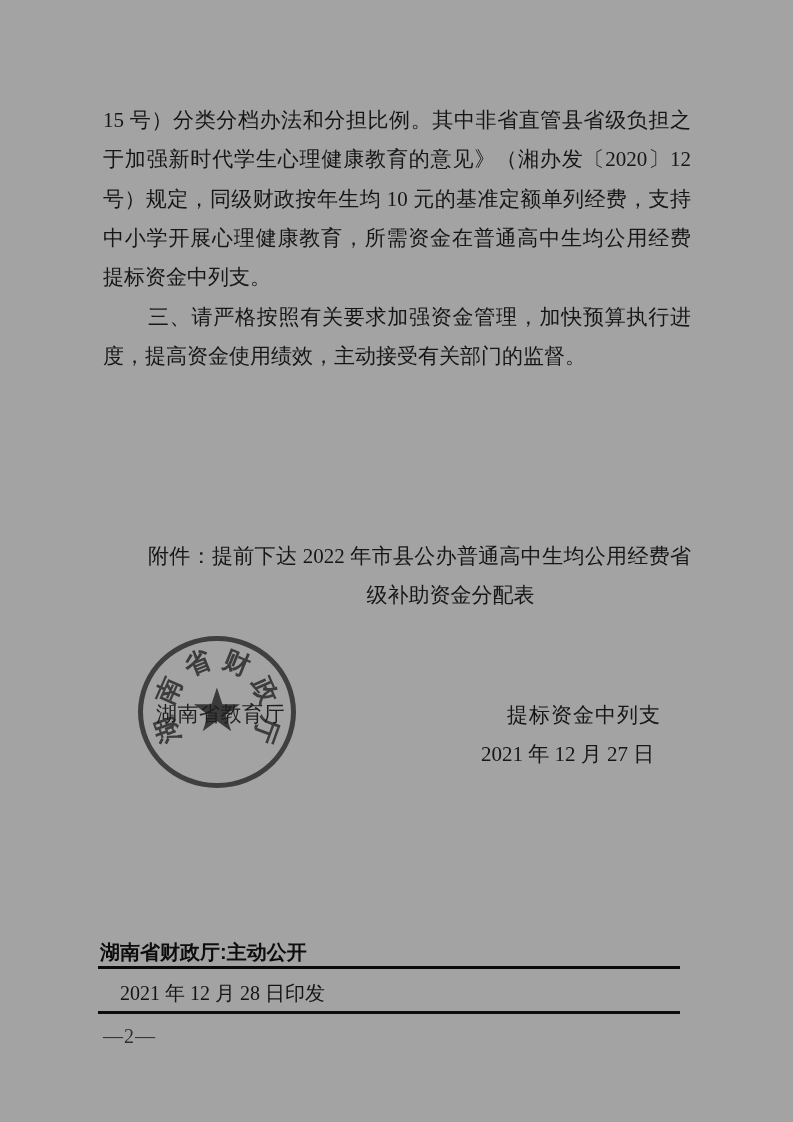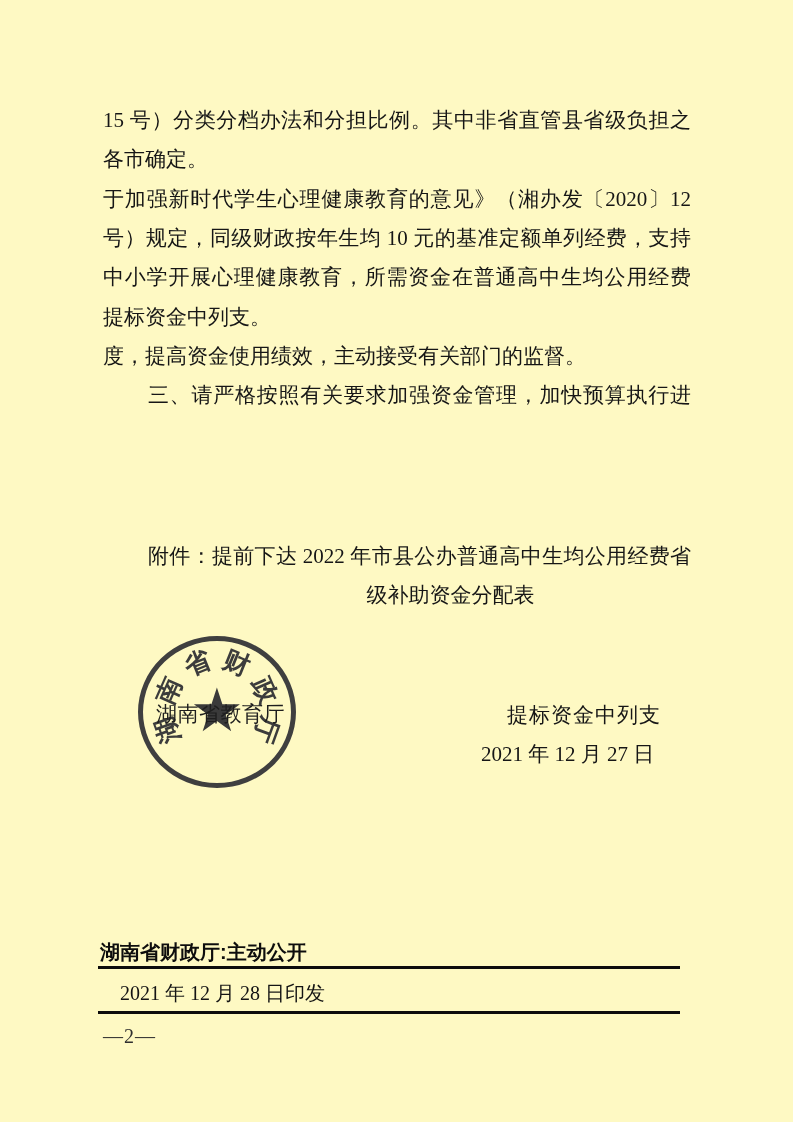--- a/index.html
+++ b/index.html
@@ -1,21 +1,21 @@
 <!DOCTYPE html>
 <html><head>
 <meta charset="utf-8">
 <style>
   * { margin: 0; padding: 0; box-sizing: border-box; }
   html, body { background: #ffffff; }
   .page {
     position: relative;
     width: 793px;
     height: 1122px;
-    background: #fef9c3;
+    background: #a3a3a3;
     overflow: hidden;
     font-family: "Liberation Serif", "DejaVu Serif", serif;
     color: #161616;
   }
 
   
   .bodytext {
     position: absolute;
     left: 103px;
     top: 101px;
@@ -154,27 +154,26 @@
     color: #2f2f2f;
   }
 </style>
 </head>
 <body>
 
 <div class="page">
 
   <main class="bodytext">
     <div class="bl just">15 号）分类分档办法和分担比例。其中非省直管县省级负担之</div>
-    <div class="bl">各市确定。</div>
     <div class="bl just">于加强新时代学生心理健康教育的意见》（湘办发〔2020〕12</div>
     <div class="bl just">号）规定，同级财政按年生均 10 元的基准定额单列经费，支持</div>
     <div class="bl just">中小学开展心理健康教育，所需资金在普通高中生均公用经费</div>
     <div class="bl">提标资金中列支。</div>
+    <div class="bl just ind2">三、请严格按照有关要求加强资金管理，加快预算执行进</div>
     <div class="bl">度，提高资金使用绩效，主动接受有关部门的监督。</div>
-    <div class="bl just ind2">三、请严格按照有关要求加强资金管理，加快预算执行进</div>
   </main>
 
   <section class="attachment">
     <div class="bl just ind2">附件：提前下达 2022 年市县公办普通高中生均公用经费省</div>
     <div class="bl ind5">级补助资金分配表</div>
   </section>
 
   <div class="seal">
     <div class="seal-ring"></div>
     <span class="seal-star">★</span>

